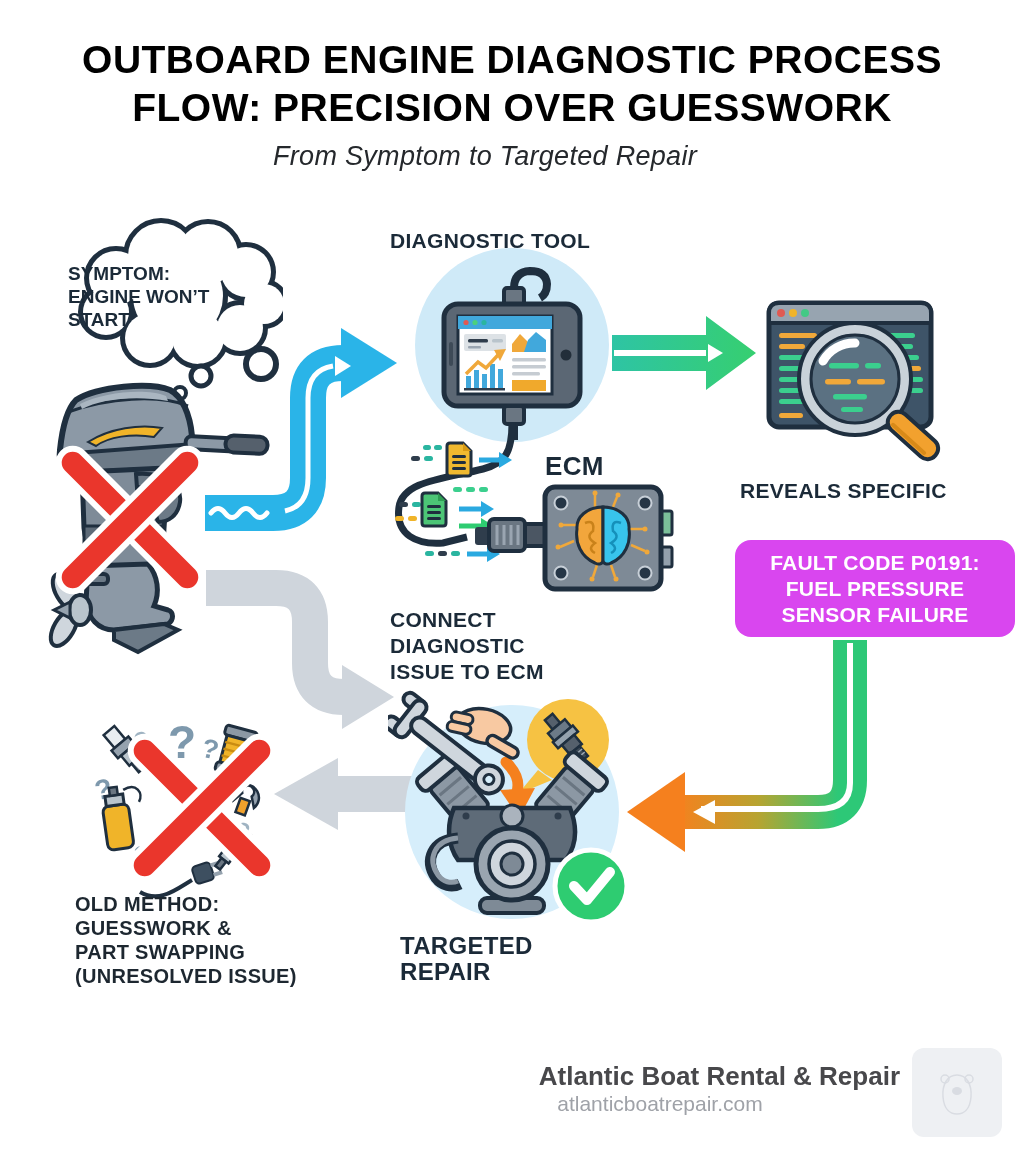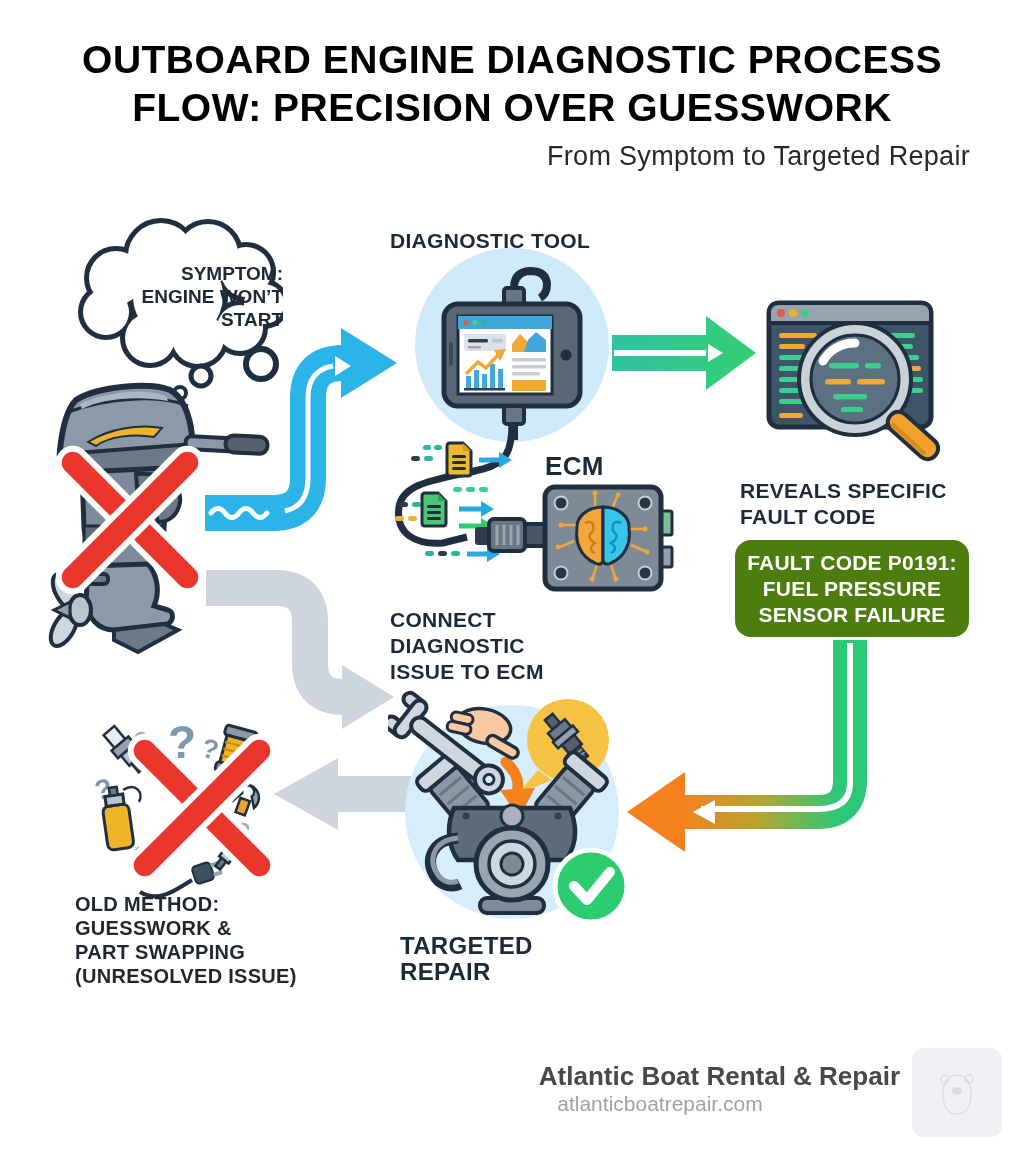--- a/index.html
+++ b/index.html
@@ -3,33 +3,33 @@
 <meta charset="utf-8">
 <style>
   html,body{margin:0;padding:0;background:#fff;}
   #canvas{position:relative;width:1024px;height:1154px;background:#ffffff;overflow:hidden;
           font-family:"Liberation Sans", sans-serif;}
   .abs{position:absolute;}
   .center{text-align:left;}
   
   .title{left:0;top:36px;width:1024px;text-align:center;color:#000000;
          font-size:39px;font-weight:800;line-height:48px;letter-spacing:.5px;}
-  .subtitle{left:0;top:141px;width:970px;text-align:right;color:#25282c;
-            font-size:27px;font-weight:400;letter-spacing:.3px;}
+  .subtitle{left:0;top:141px;width:970px;text-align:center;color:#25282c;
+            font-size:27px;font-weight:400;letter-spacing:.3px;font-style:italic;}
   
   .lbl{color:#1b2a38;font-weight:800;font-size:21px;line-height:26px;letter-spacing:.3px;}
   .lbl div{display:block;}
   .ecm-lbl{font-size:26px;}
   .old-lbl{font-size:20px;line-height:24px;color:#1d2730;}
   .repair-lbl{font-size:24px;}
   
-  .bubble-text{left:68px;top:262px;width:215px;text-align:right;color:#1b2a38;
+  .bubble-text{left:68px;top:262px;width:215px;text-align:left;color:#1b2a38;
                font-weight:800;font-size:19px;line-height:23px;}
   
-  .fault-box{left:735px;top:540px;width:234px;height:97px;background:#4d7c0f;
+  .fault-box{left:735px;top:540px;width:280px;height:97px;background:#d946ef;
              border-radius:16px;display:flex;align-items:center;justify-content:center;}
   .fault-box-inner{color:#ffffff;font-weight:800;font-size:21px;line-height:26px;
                    text-align:center;letter-spacing:.2px;}
   
   .diag-circle{left:415px;top:248px;width:194px;height:194px;border-radius:50%;background:#cfeaf8;}
   
   .footer-text{left:420px;top:1061px;width:480px;text-align:right;}
   .brand{color:#48484b;font-weight:800;font-size:26px;line-height:30px;}
   .domain-txt{color:#9fa2a8;font-size:21px;line-height:25px;text-align:center;}
   .logo-box{left:912px;top:1048px;width:90px;height:89px;background:#eef0f3;border-radius:12px;
@@ -207,21 +207,20 @@
       <circle cx="92" cy="86" r="44" fill="none" stroke="#1f2f3f" stroke-width="3"></circle>
       <g transform="translate(128,122) rotate(42)">
         <rect x="0" y="-10" width="60" height="21" rx="10" fill="#f2a12e" stroke="#1f2f3f" stroke-width="4"></rect>
         <path d="M 8 6 H 50" stroke="#d88a18" stroke-width="4" stroke-linecap="round"></path>
       </g>
     </g>
   </svg>
 
   <div class="abs lbl center" style="left:740px;top:478px;width:222px">
     <div>REVEALS SPECIFIC</div>
-    <div>FAULT CODE</div>
   </div>
 
   <div class="abs fault-box">
     <div class="fault-box-inner">
       <div>FAULT CODE P0191:</div>
       <div>FUEL PRESSURE</div>
       <div>SENSOR FAILURE</div>
     </div>
   </div>
 

